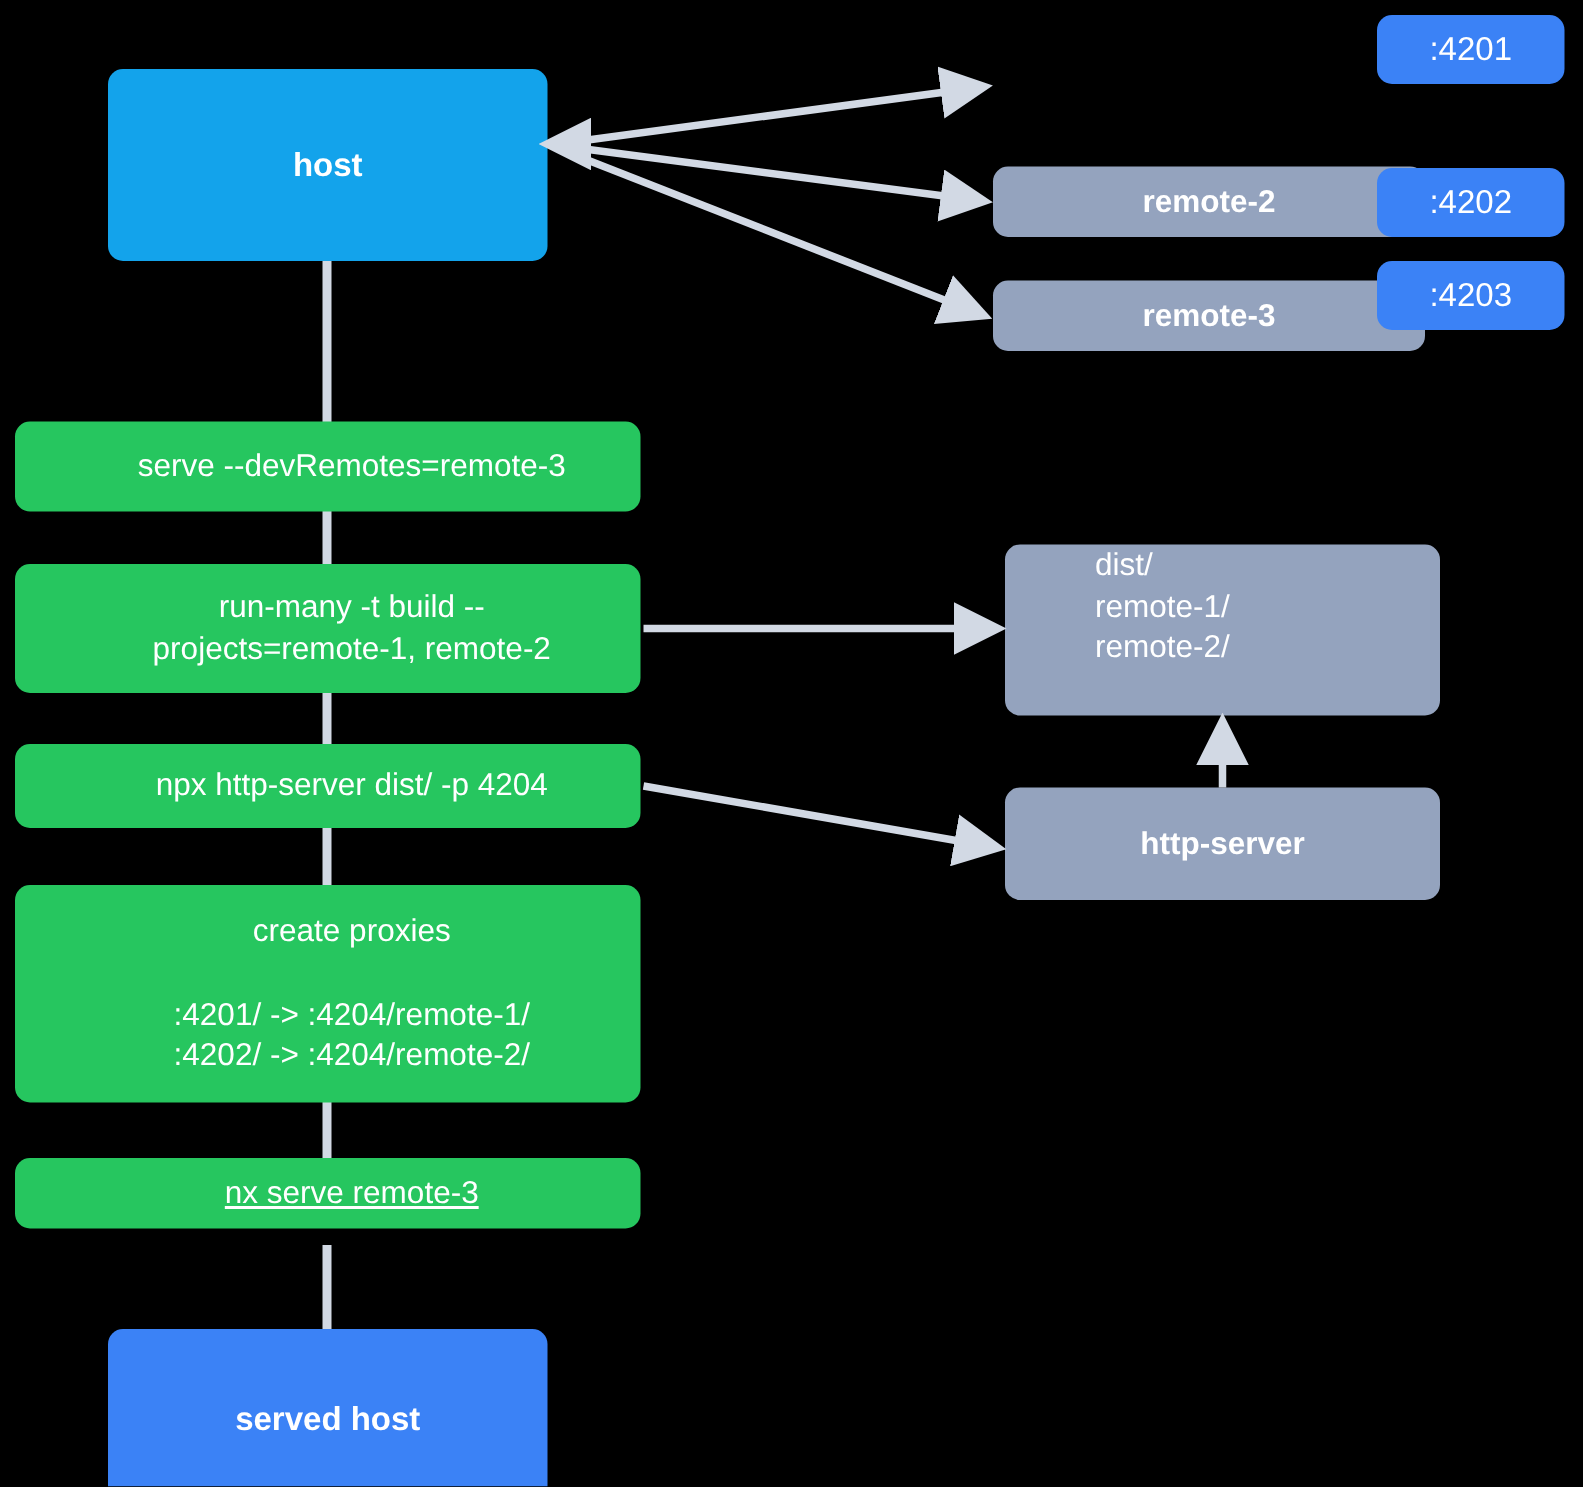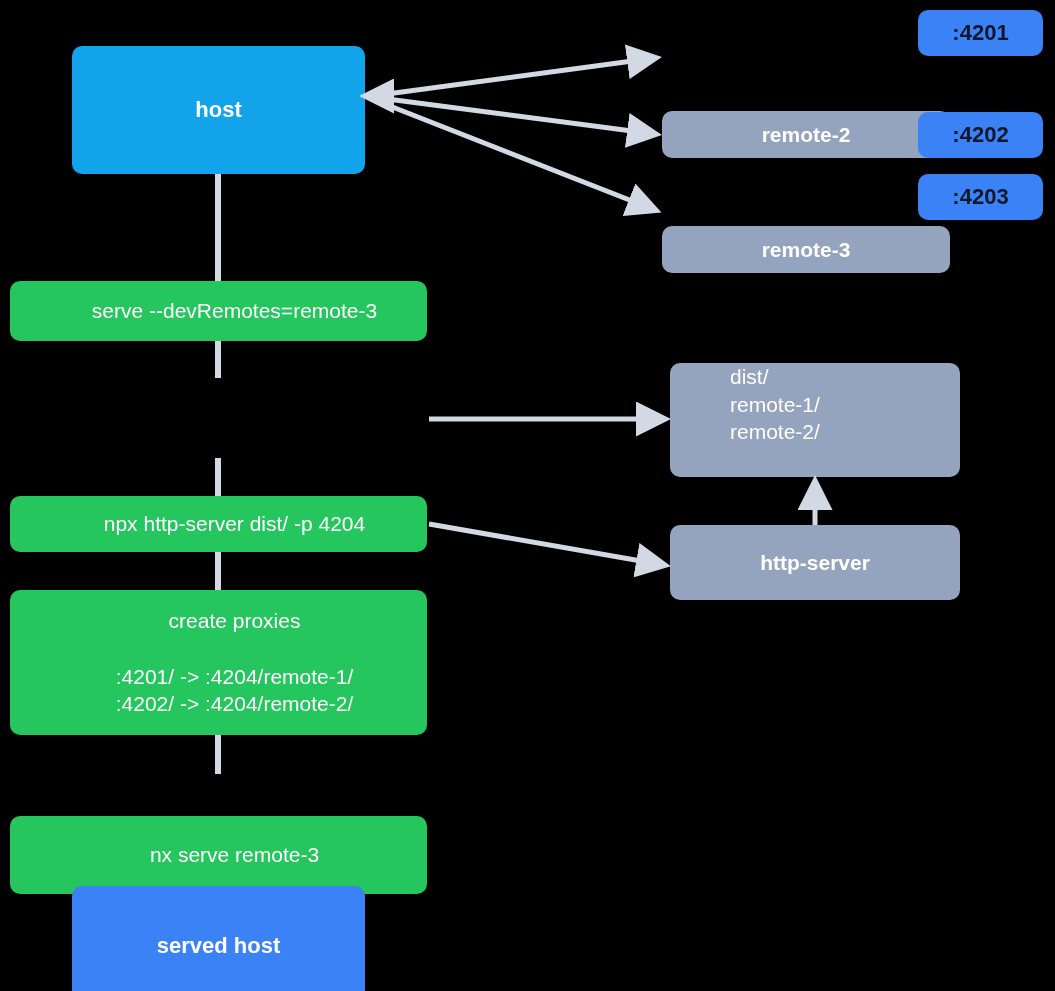--- a/index.html
+++ b/index.html
@@ -38,23 +38,23 @@
 
   .bold   { font-weight: bold; }
   .normal { font-weight: normal; padding-left: 32px; }
 
   
   .badge {
     position: absolute;
     box-sizing: border-box;
     background: #3b82f6;
     border-radius: 10px;
-    color: #0f172a;
+    color: #ffffff;
     font-size: 22px;
-    font-weight: bold;
+    font-weight: normal;
     display: flex;
     align-items: center;
     justify-content: center;
     z-index: 5;
   }
 
   
   .vline {
     position: absolute;
     background: #d2d9e4;
@@ -112,37 +112,39 @@
     <path d="M429,419 L664,419" stroke="#d2d9e4" stroke-width="5" fill="none" marker-end="url(#ah)"></path>
 
     <path d="M429,524 L664,565" stroke="#d2d9e4" stroke-width="5" fill="none" marker-end="url(#ah)"></path>
 
     <path d="M815,525 L815,482" stroke="#d2d9e4" stroke-width="5" fill="none" marker-end="url(#ah)"></path>
   </svg>
 
   <div class="node host bold" style="left:72px; top:46px; width:293px; height:128px; font-size:22px;">host</div>
 
   <div class="node gray bold" style="left:662px; top:111px; width:288px; height:47px; font-size:21px;">remote-2</div>
-  <div class="node gray bold" style="left:662px; top:187px; width:288px; height:47px; font-size:21px;margin-top:39px;">remote-3</div>
+  <div class="node gray bold" style="left:662px; top:187px; width:288px; height:47px; font-size:21px;">remote-3</div>
 
   <div class="badge" style="left:918px; top:10px; width:125px; height:46px;">:4201</div>
   <div class="badge" style="left:918px; top:112px; width:125px; height:46px;">:4202</div>
   <div class="badge" style="left:918px; top:174px; width:125px; height:46px;">:4203</div>
 
   <div class="node green normal" style="left:10px; top:281px; width:417px; height:60px; font-size:21px;">serve --devRemotes=remote-3</div>
 
+  <div class="node green normal" style="left:10px; top:376px; width:417px; height:86px; font-size:21px;">run-many -t build --
+projects=remote-1, remote-2</div>
 
   <div class="node green normal" style="left:10px; top:496px; width:417px; height:56px; font-size:21px;">npx http-server dist/ -p 4204</div>
 
   <div class="node green normal" style="left:10px; top:590px; width:417px; height:145px; font-size:21px;">create proxies
 
 :4201/ -&gt; :4204/remote-1/
 :4202/ -&gt; :4204/remote-2/</div>
 
-  <div class="node green normal" style="left:10px; top:816px; width:417px; height:78px; font-size:21px;">nx serve remote-3</div>
+  <div class="node green normal" style="left:10px; top:772px; width:417px; height:47px; font-size:21px;text-decoration:underline;">nx serve remote-3</div>
 
   <div class="node blue bold" style="left:72px; top:886px; width:293px; height:119px; font-size:22px;">served host</div>
 
   <div class="node gray normal" style="left:670px; top:363px; width:290px; height:114px; align-items:flex-start; justify-content:flex-start;">
     <span class="dist-text">dist/
       remote-1/
       remote-2/</span>
   </div>
 
   <div class="node gray bold" style="left:670px; top:525px; width:290px; height:75px; font-size:21px;">http-server</div>

